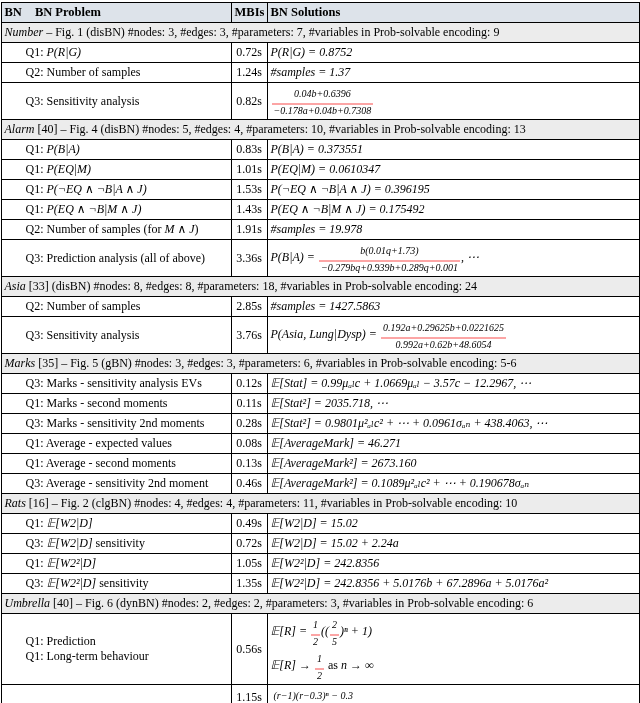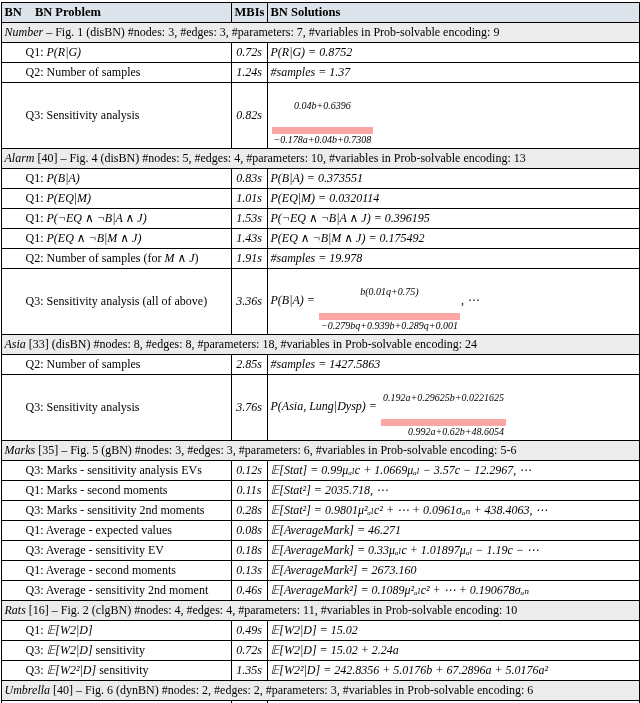--- a/index.html
+++ b/index.html
@@ -44,40 +44,39 @@
     background: #ececec;
     font-size: 12px;
     padding: 2px 3px 2px 3px;
     white-space: nowrap;
     overflow: hidden;
   }
   td.problem { padding-left: 24px; overflow: hidden; }
   td.problem .line { white-space: nowrap; }
   td.time {
     text-align: center;
-    font-style: italic;
     padding: 1px 0;
   }
   td.solution { overflow: hidden; }
   td.solution .line { white-space: nowrap; padding: 1px 0; }
   .seg-r { font-style: normal; }
   .seg-i { font-style: italic; }
   .frac {
     display: inline-block;
     vertical-align: middle;
     text-align: center;
     font-size: 10px;
     line-height: 11px;
     font-style: italic;
     margin: 0 1px;
     position: relative;
     top: -1px;
   }
-  .frac .num { display: block; border-bottom: 7px solid #fca5a5; padding: 16px 2px; }
-  .frac .den { display: block; padding: 0 2px; text-align: right; }
+  .frac .num { display: block; border-bottom: 2px solid #fca5a5; padding: 4px 2px; }
+  .frac .den { display: block; padding: 0 2px; }
 </style>
 </head>
 <body>
 
 <div id="page">
   <table id="bn-table">
     <colgroup>
       <col style="width:230px">
       <col style="width:36px">
       <col>
@@ -133,21 +132,21 @@
           <td class="solution">
             <div class="line"><span class="seg-i">P(B|A) = 0.373551</span></div>
           </td>
         </tr>
         <tr>
           <td class="problem">
             <div class="line"><span class="seg-r">Q1: </span><span class="seg-i">P(EQ|M)</span></div>
           </td>
           <td class="time">1.01s</td>
           <td class="solution">
-            <div class="line"><span class="seg-i">P(EQ|M) = 0.0320114</span></div>
+            <div class="line"><span class="seg-i">P(EQ|M) = 0.0610347</span></div>
           </td>
         </tr>
         <tr>
           <td class="problem">
             <div class="line"><span class="seg-r">Q1: </span><span class="seg-i">P(¬EQ ∧ ¬B|A ∧ J)</span></div>
           </td>
           <td class="time">1.53s</td>
           <td class="solution">
             <div class="line"><span class="seg-i">P(¬EQ ∧ ¬B|A ∧ J) = 0.396195</span></div>
           </td>
@@ -165,25 +164,25 @@
           <td class="problem">
             <div class="line"><span class="seg-r">Q2: Number of samples (for </span><span class="seg-i">M ∧ J</span><span class="seg-r">)</span></div>
           </td>
           <td class="time">1.91s</td>
           <td class="solution">
             <div class="line"><span class="seg-i">#samples = 19.978</span></div>
           </td>
         </tr>
         <tr>
           <td class="problem">
-            <div class="line"><span class="seg-r">Q3: Sensitivity analysis (all of above)</span></div>
+            <div class="line"><span class="seg-r">Q3: Prediction analysis (all of above)</span></div>
           </td>
           <td class="time">3.36s</td>
           <td class="solution">
-            <div class="line"><span class="seg-i">P(B|A) = </span><span class="frac"><span class="num">b(0.01q+0.75)</span><span class="den">−0.279bq+0.939b+0.289q+0.001</span></span><span class="seg-i">, ⋯</span></div>
+            <div class="line"><span class="seg-i">P(B|A) = </span><span class="frac"><span class="num">b(0.01q+1.73)</span><span class="den">−0.279bq+0.939b+0.289q+0.001</span></span><span class="seg-i">, ⋯</span></div>
           </td>
         </tr>
         <tr>
           <td colspan="3" class="section-td"><span class="seg-i">Asia</span><span class="seg-r"> [33] (disBN) #nodes: 8, #edges: 8, #parameters: 18, #variables in Prob-solvable encoding: 24</span></td>
         </tr>
         <tr>
           <td class="problem">
             <div class="line"><span class="seg-r">Q2: Number of samples</span></div>
           </td>
           <td class="time">2.85s</td>
@@ -234,29 +233,20 @@
           <td class="problem">
             <div class="line"><span class="seg-r">Q1: Average - expected values</span></div>
           </td>
           <td class="time">0.08s</td>
           <td class="solution">
             <div class="line"><span class="seg-i">𝔼[AverageMark] = 46.271</span></div>
           </td>
         </tr>
         <tr>
           <td class="problem">
-            <div class="line"><span class="seg-r">Q3: Average - sensitivity EV</span></div>
-          </td>
-          <td class="time">0.18s</td>
-          <td class="solution">
-            <div class="line"><span class="seg-i">𝔼[AverageMark] = 0.33μₐₗc + 1.01897μₐₗ − 1.19c − ⋯</span></div>
-          </td>
-        </tr>
-        <tr>
-          <td class="problem">
             <div class="line"><span class="seg-r">Q1: Average - second moments</span></div>
           </td>
           <td class="time">0.13s</td>
           <td class="solution">
             <div class="line"><span class="seg-i">𝔼[AverageMark²] = 2673.160</span></div>
           </td>
         </tr>
         <tr>
           <td class="problem">
             <div class="line"><span class="seg-r">Q3: Average - sensitivity 2nd moment</span></div>
@@ -278,20 +268,29 @@
             <div class="line"><span class="seg-i">𝔼[W2|D] = 15.02</span></div>
           </td>
         </tr>
         <tr>
           <td class="problem">
             <div class="line"><span class="seg-r">Q3: </span><span class="seg-i">𝔼[W2|D]</span><span class="seg-r"> sensitivity</span></div>
           </td>
           <td class="time">0.72s</td>
           <td class="solution">
             <div class="line"><span class="seg-i">𝔼[W2|D] = 15.02 + 2.24a</span></div>
+          </td>
+        </tr>
+        <tr>
+          <td class="problem">
+            <div class="line"><span class="seg-r">Q1: </span><span class="seg-i">𝔼[W2²|D]</span></div>
+          </td>
+          <td class="time">1.05s</td>
+          <td class="solution">
+            <div class="line"><span class="seg-i">𝔼[W2²|D] = 242.8356</span></div>
           </td>
         </tr>
         <tr>
           <td class="problem">
             <div class="line"><span class="seg-r">Q3: </span><span class="seg-i">𝔼[W2²|D]</span><span class="seg-r"> sensitivity</span></div>
           </td>
           <td class="time">1.35s</td>
           <td class="solution">
             <div class="line"><span class="seg-i">𝔼[W2²|D] = 242.8356 + 5.0176b + 67.2896a + 5.0176a²</span></div>
           </td>

